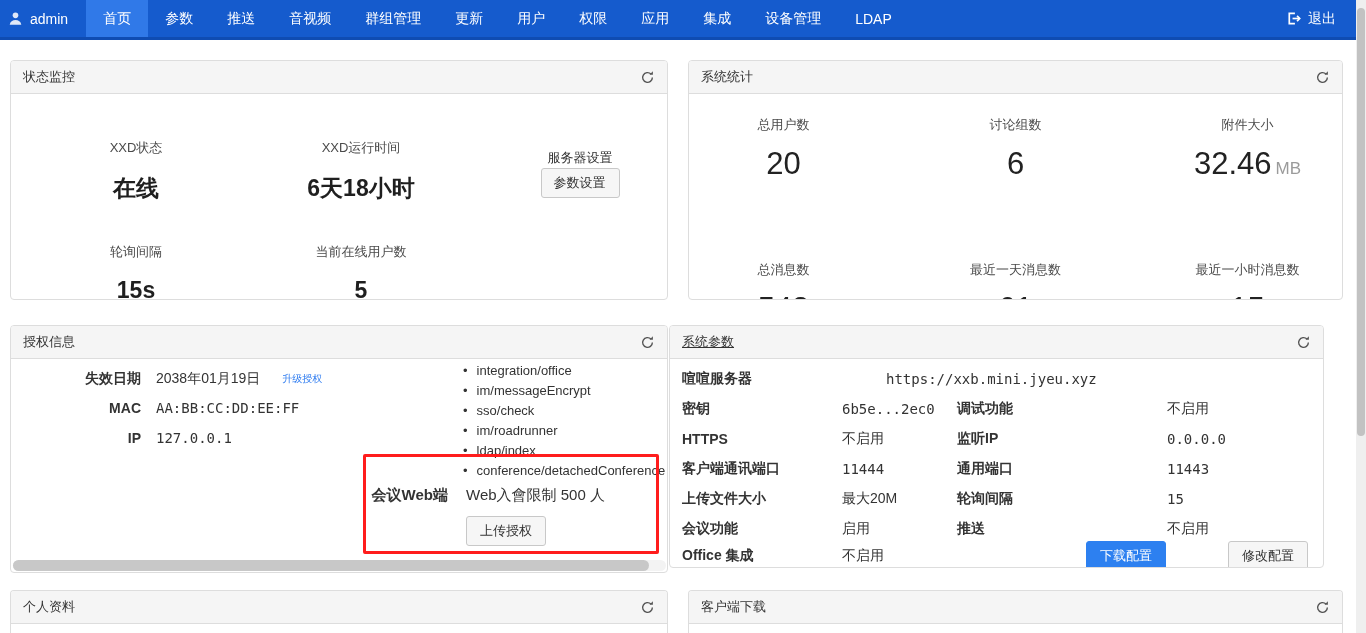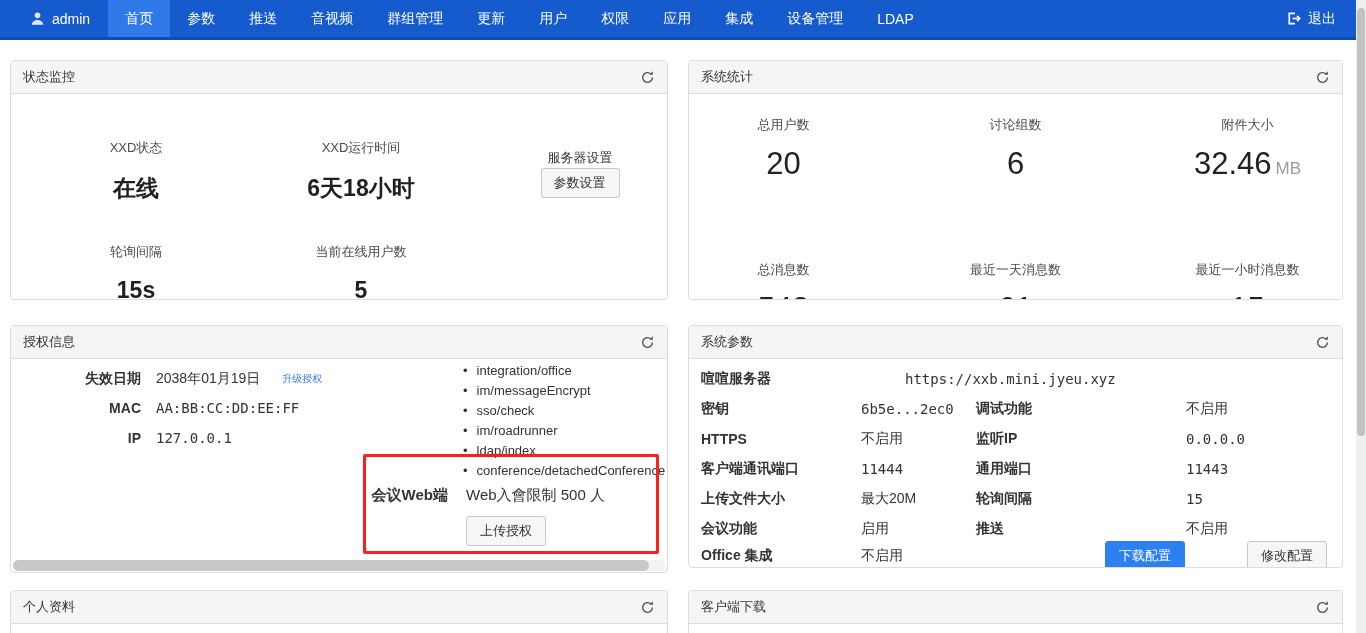--- a/index.html
+++ b/index.html
@@ -10,21 +10,21 @@
     font-family:"Liberation Sans","DejaVu Sans",sans-serif; font-size:14px;
   }
   .mono { font-family:"DejaVu Sans Mono","Liberation Mono",monospace; font-size:13px; }
 
   
   .navbar {
     position:absolute; top:0; left:0; width:1356px; height:40px;
     background:#155bcd; border-bottom:3px solid #0f4cb2;
     display:flex; align-items:stretch; color:#fff;
   }
-  .nav-user { display:flex; align-items:center; gap:7px; padding:0 18px 0 30px; font-size:14px; }
+  .nav-user { display:flex; align-items:center; gap:7px; padding:0 18px 0 8px; font-size:14px; }
   .nav-items { display:flex; align-items:stretch; }
   .nav-item { display:flex; align-items:center; padding:0 17px; font-size:14px; cursor:pointer; white-space:nowrap; }
   .nav-item.active { background:#3079e8; }
   .nav-right { margin-left:auto; display:flex; align-items:center; gap:7px; padding:0 20px; cursor:pointer; }
   .nav-icon { display:flex; align-items:center; }
 
   
   .panel {
     position:absolute; background:#fff; border:1px solid #ddd; border-radius:4px; overflow:hidden;
   }
@@ -257,21 +257,21 @@
     <button class="btn">上传授权</button>
   </div>
 
   <div class="annotation"></div>
 
   <div class="hscroll-track">
     <div class="hscroll-thumb"></div>
   </div>
 </div>
 
-<div class="panel" style="left:688px; top:325px; width:655px; height:243px;">
+<div class="panel" style="left:669px; top:325px; width:655px; height:243px;text-decoration:underline;">
   <div class="panel-header">
     <span>系统参数</span>
     <span class="refresh">
       <svg width="15" height="15" viewBox="0 0 16 16">
           <path d="M13.2 8a5.2 5.2 0 1 1-1.5-3.67" fill="none" stroke="#555" stroke-width="1.5"></path>
           <path d="M13.7 1.4v3.6h-3.6z" fill="#555"></path>
         </svg>
     </span>
   </div>
 

